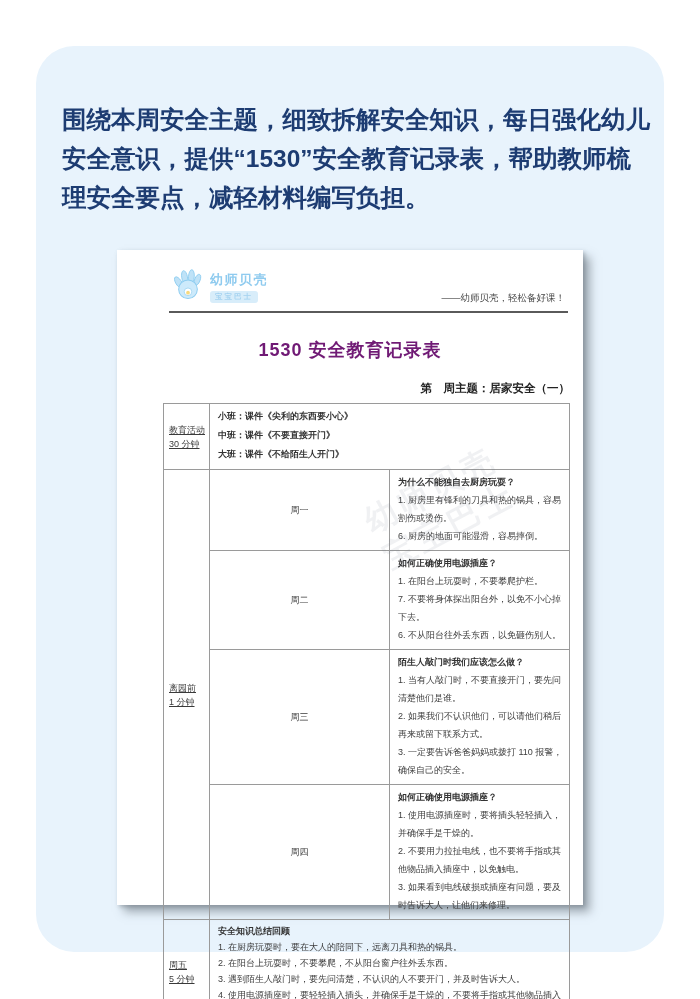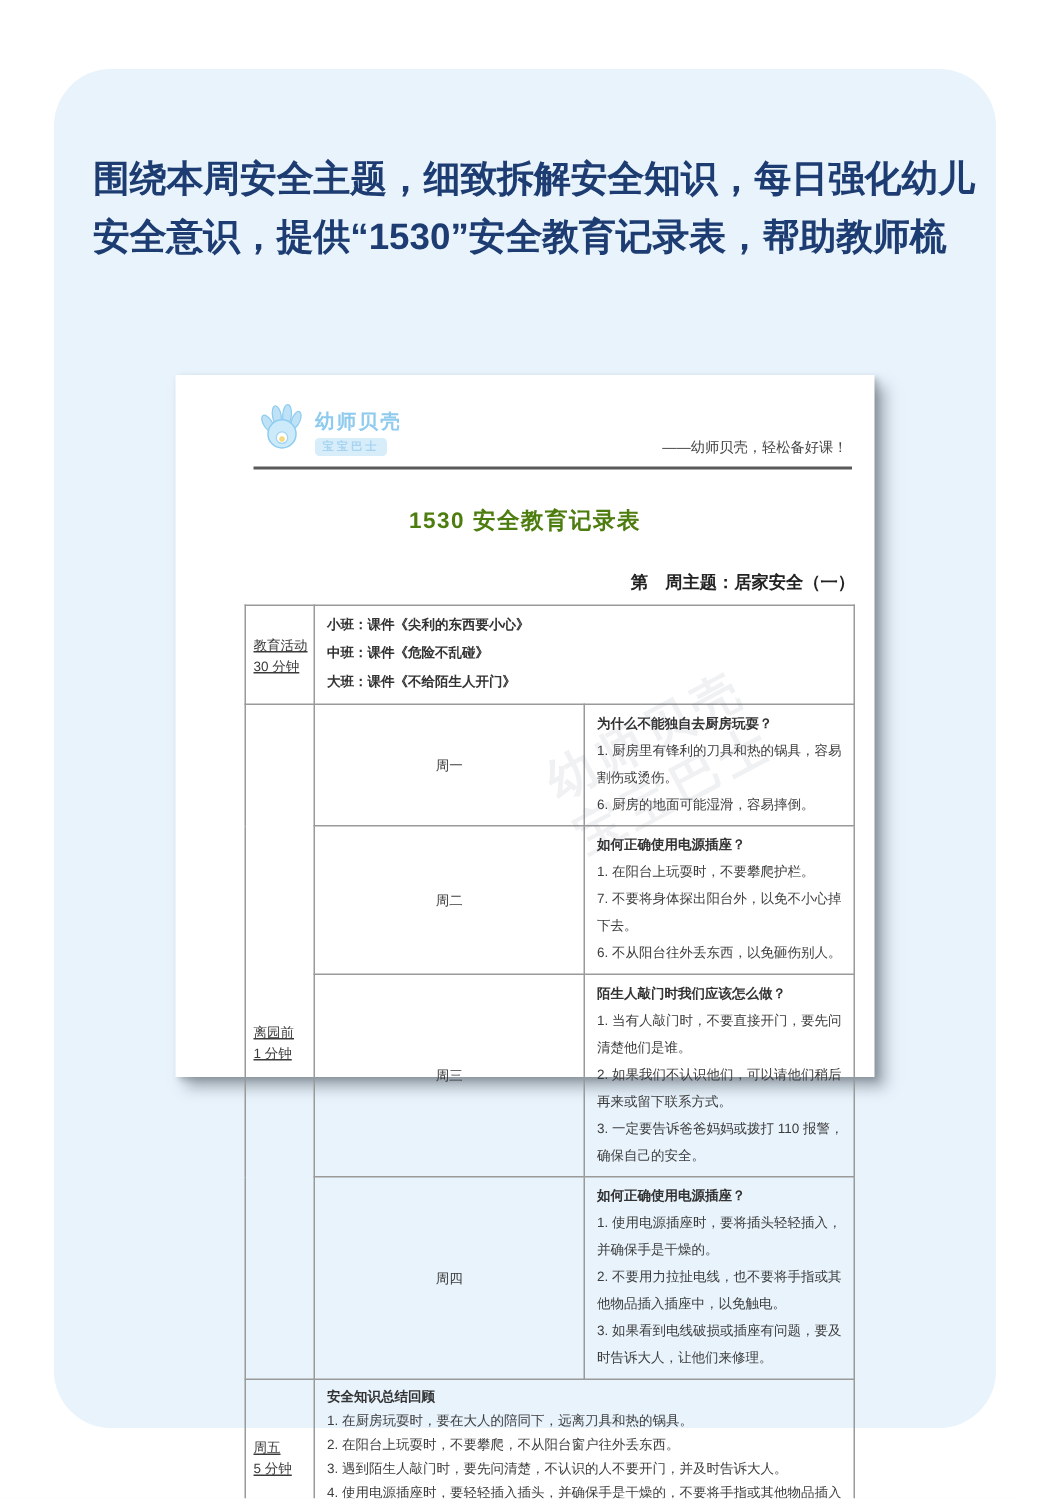--- a/index.html
+++ b/index.html
@@ -7,35 +7,35 @@
     font-family: "Liberation Sans", "DejaVu Sans", sans-serif; }
   .stage { position: relative; width: 700px; height: 999px; overflow: hidden; background: #ffffff; }
 
   .card { position: absolute; left: 36px; top: 46px; width: 628px; height: 906px;
     background: #e8f3fc; border-radius: 38px; }
 
   .intro { position: absolute; left: 62px; top: 100px; width: 592px;
     color: #1d3c72; font-size: 24.5px; font-weight: 700; line-height: 39px; }
   .intro div { white-space: nowrap; }
 
-  .paper { position: absolute; left: 117px; top: 250px; width: 466px; height: 468px;
+  .paper { position: absolute; left: 117px; top: 250px; width: 466px; height: 655px;
     background: #ffffff; box-shadow: 7px 7px 9px rgba(90,100,110,0.5), 2px 2px 4px rgba(90,100,110,0.35); }
 
   .logo { position: absolute; left: 54px; top: 18px; display: flex; align-items: center; gap: 5px; }
   .logo-txt { display: flex; flex-direction: column; gap: 2px; }
   .brand-name { color: #8fcbef; font-weight: 700; font-size: 13px; letter-spacing: 1.5px; }
   .brand-badge { background: #d8edfa; color: #a5d3f0; font-size: 7.5px; font-weight: 700;
     letter-spacing: 2px; padding: 1px 5px; border-radius: 3px; width: fit-content; }
 
   .slogan { position: absolute; right: 18px; top: 42px; font-size: 9.5px; color: #444; }
 
   .rule { position: absolute; left: 52px; top: 61px; width: 399px; height: 2px; background: #5a5a5a; }
 
   .doc-title { position: absolute; left: 0; top: 88px; width: 100%; text-align: center;
-    font-size: 15px; font-weight: 700; color: #4d7c0f; letter-spacing: 1px; }
+    font-size: 18px; font-weight: 700; color: #701a75; letter-spacing: 1px; }
 
   .week-row { position: absolute; left: 46px; top: 131px; width: 407px;
     display: flex; justify-content: flex-end; font-size: 11.5px; font-weight: 700; color: #222; }
 
   table.rec { position: absolute; left: 46px; top: 153px; width: 407px;
     border-collapse: collapse; table-layout: fixed; }
   table.rec td { border: 1px solid #9a9a9a; vertical-align: middle;
     font-size: 9px; color: #3a3a3a; }
   td.side { width: 46px; text-align: left; padding-left: 5px; line-height: 14px; color: #3f3f3f; text-decoration: underline; }
   td.day  { width: 46px; text-align: center; color: #3f3f3f; }
@@ -53,20 +53,21 @@
 </style>
 </head>
 <body>
 
 <div class="stage">
   <div class="card"></div>
 
   <div class="intro">
     <div>围绕本周安全主题，细致拆解安全知识，每日强化幼儿</div>
     <div>安全意识，提供“1530”安全教育记录表，帮助教师梳</div>
+    <div>理安全要点，减轻材料编写负担。</div>
   </div>
 
   <div class="paper">
 
     <div class="logo">
       <span>
         <svg width="34" height="34" viewBox="0 0 40 40">
           <ellipse cx="9" cy="17" rx="3.4" ry="7.5" transform="rotate(-32 9 17)" fill="#bfe2f7" stroke="#8ecdf0" stroke-width="1"></ellipse>
           <ellipse cx="16" cy="11" rx="3.4" ry="8" transform="rotate(-10 16 11)" fill="#bfe2f7" stroke="#8ecdf0" stroke-width="1"></ellipse>
           <ellipse cx="24" cy="10" rx="3.4" ry="8" transform="rotate(4 24 10)" fill="#bfe2f7" stroke="#8ecdf0" stroke-width="1"></ellipse>
@@ -94,21 +95,21 @@
 
     <table class="rec">
       <tbody>
           <tr style="height:62px;">
         <td class="side">
           <div>教育活动</div>
           <div>30 分钟</div>
         </td>
         <td class="content" colspan="2">
           <div class="ln">小班：课件《尖利的东西要小心》</div>
-          <div class="ln">中班：课件《危险不乱碰》</div>
+          <div class="ln">中班：课件《不要直接开门》</div>
           <div class="ln">大班：课件《不给陌生人开门》</div>
         </td>
       </tr>
 
       <tr style="height:55px;">
         <td class="side" rowspan="4">
           <div>离园前</div>
           <div>1 分钟</div>
         </td>
         <td class="day">周一</td>

